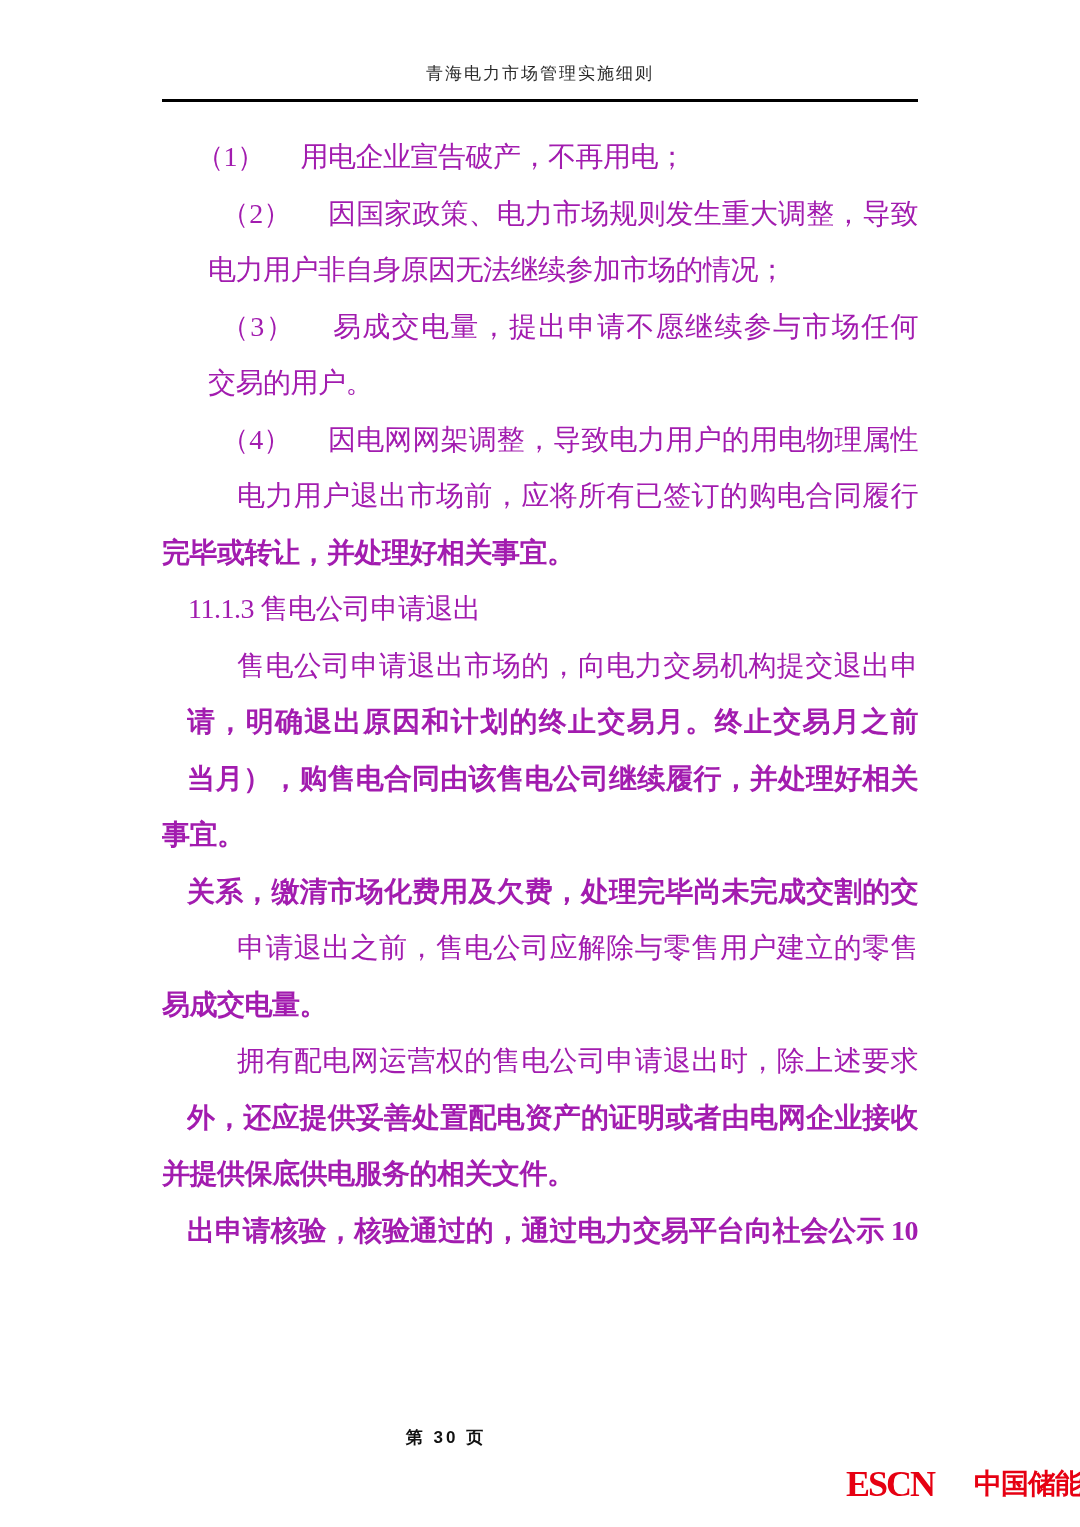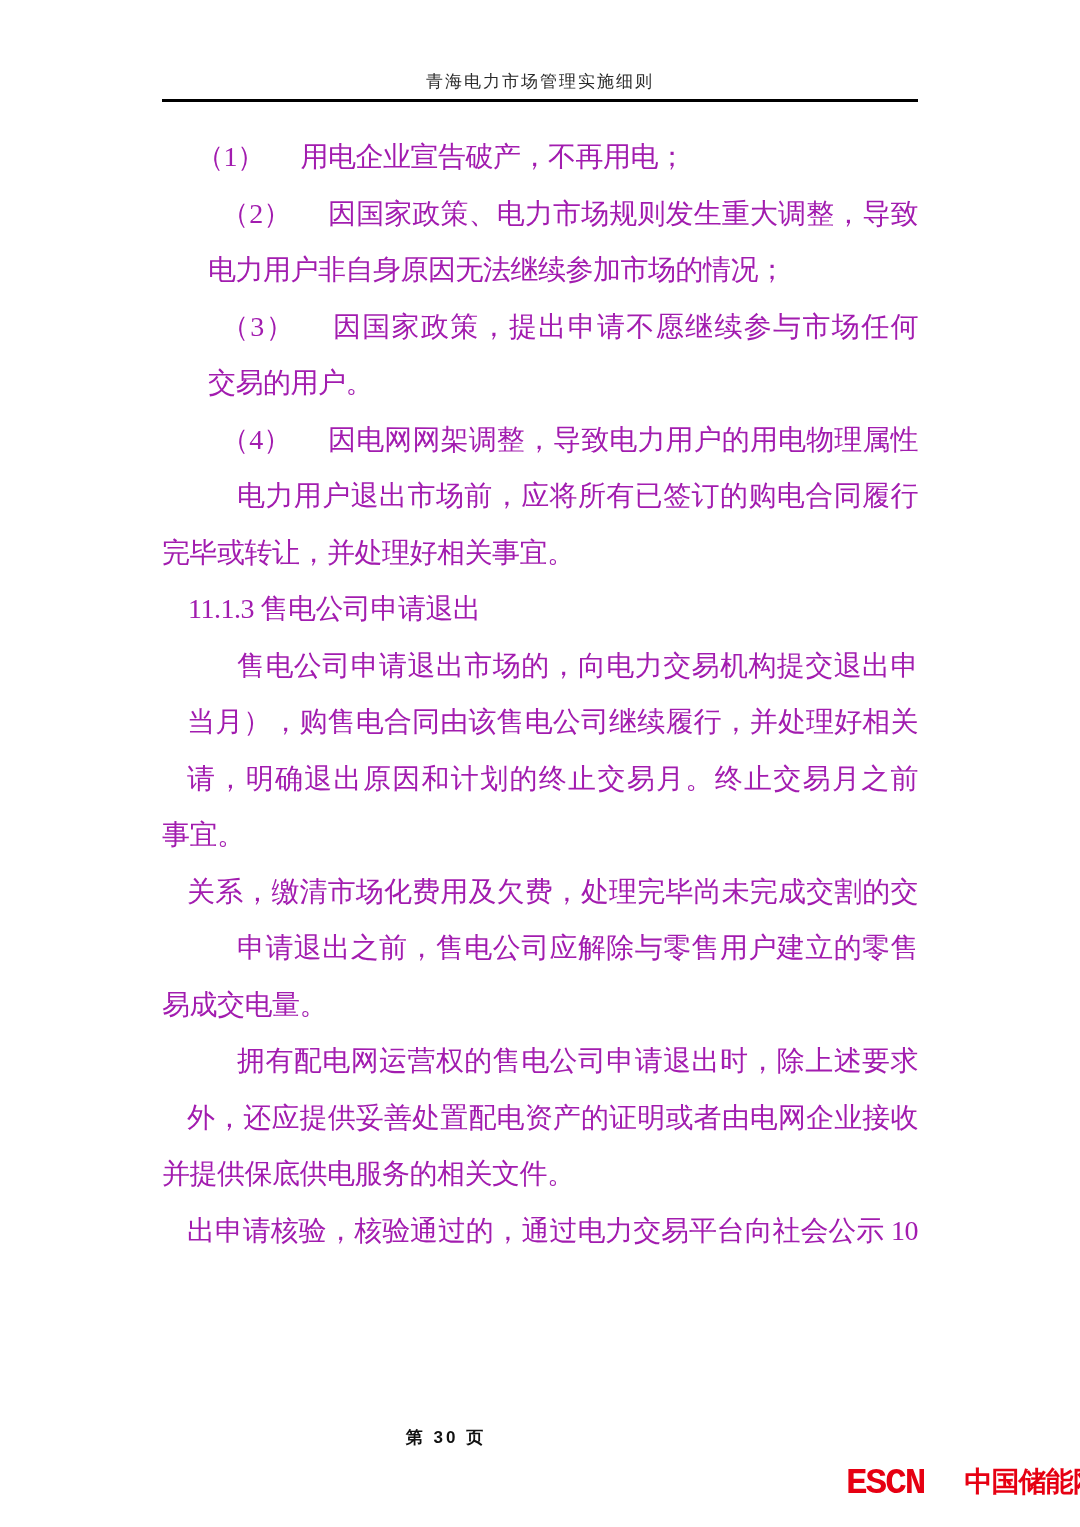--- a/index.html
+++ b/index.html
@@ -9,21 +9,21 @@
     background: #ffffff;
     color: #222222;
     font-family: "Liberation Serif", "DejaVu Serif", serif;
     overflow: hidden;
   }
   .page { position: absolute; inset: 0; background: #ffffff; }
 
   
   .header-title {
     position: absolute;
-    top: 70px; left: 0; width: 1080px;
+    top: 62px; left: 0; width: 1080px;
     text-align: center;
     font-size: 17px;
     letter-spacing: 2px;
     color: #2b2b2b;
   }
   .header-rule {
     position: absolute;
     top: 99px; left: 162px;
     width: 756px; height: 3px;
     background: #000000;
@@ -47,21 +47,21 @@
   .line.fill {
     white-space: normal;
     text-align: justify;
     text-align-last: justify;
     text-justify: inter-character;
     margin-left: 25px;
   }
   .line.list-first { padding-left: 34px; }
   .line.list-cont  { padding-left: 46px; }
   .line.para-first { padding-left: 50px; }
-  .line.para-cont  { padding-left: 0; }
+  .line.para-cont  { padding-left: 0; font-weight: bold; }
   .line.heading    { padding-left: 26px; }
   .marker-gap { display: inline-block; width: 36px; height: 1px; }
 
   
   .page-footer {
     position: absolute;
     top: 1426px; left: 0; width: 892px;
     text-align: center;
     font-family: "Liberation Sans", "DejaVu Sans", sans-serif;
     font-weight: bold;
@@ -71,21 +71,21 @@
   }
 
   
   .logo {
     position: absolute;
     top: 1466px; left: 846px;
     width: 214px; height: 36px;
     display: flex;
     align-items: center;
     white-space: nowrap;
-    font-family: Liberation Mono, monospace;
+    font-family: Liberation Serif, serif;
     gap: 36px;
   }
   .logo-en {
     font-size: 36px;
     font-weight: 900;
     letter-spacing: -2px;
     line-height: 1;
   }
   .logo-cn {
     font-size: 28px;
@@ -101,29 +101,29 @@
 <div class="page">
 
   <div class="header-title">青海电力市场管理实施细则</div>
 
   <div class="header-rule"></div>
 
   <main class="doc-body">
       <div class="line list-first"><span class="list-marker">（1）</span><span class="marker-gap"></span><span>用电企业宣告破产，不再用电；</span></div>
       <div class="line list-first fill"><span class="list-marker">（2）</span><span class="marker-gap"></span><span>因国家政策、电力市场规则发生重大调整，导致</span></div>
       <div class="line list-cont">电力用户非自身原因无法继续参加市场的情况；</div>
-      <div class="line list-first fill"><span class="list-marker">（3）</span><span class="marker-gap"></span><span>因国家政策，提出申请不愿继续参与市场任何</span></div>
+      <div class="line list-first fill"><span class="list-marker">（3）</span><span class="marker-gap"></span><span>易成交电量，提出申请不愿继续参与市场任何</span></div>
       <div class="line list-cont">交易的用户。</div>
       <div class="line list-first fill"><span class="list-marker">（4）</span><span class="marker-gap"></span><span>因电网网架调整，导致电力用户的用电物理属性</span></div>
       <div class="line para-first fill">电力用户退出市场前，应将所有已签订的购电合同履行</div>
       <div class="line para-cont">完毕或转让，并处理好相关事宜。</div>
       <div class="line heading">11.1.3 售电公司申请退出</div>
       <div class="line para-first fill">售电公司申请退出市场的，向电力交易机构提交退出申</div>
+      <div class="line para-cont fill">请，明确退出原因和计划的终止交易月。终止交易月之前（含</div>
       <div class="line para-cont fill">当月），购售电合同由该售电公司继续履行，并处理好相关</div>
-      <div class="line para-cont fill">请，明确退出原因和计划的终止交易月。终止交易月之前（含</div>
       <div class="line para-cont">事宜。</div>
       <div class="line para-cont fill">关系，缴清市场化费用及欠费，处理完毕尚未完成交割的交</div>
       <div class="line para-first fill">申请退出之前，售电公司应解除与零售用户建立的零售</div>
       <div class="line para-cont">易成交电量。</div>
       <div class="line para-first fill">拥有配电网运营权的售电公司申请退出时，除上述要求</div>
       <div class="line para-cont fill">外，还应提供妥善处置配电资产的证明或者由电网企业接收</div>
       <div class="line para-cont">并提供保底供电服务的相关文件。</div>
       <div class="line para-cont fill">出申请核验，核验通过的，通过电力交易平台向社会公示 10</div>
     </main>
 

